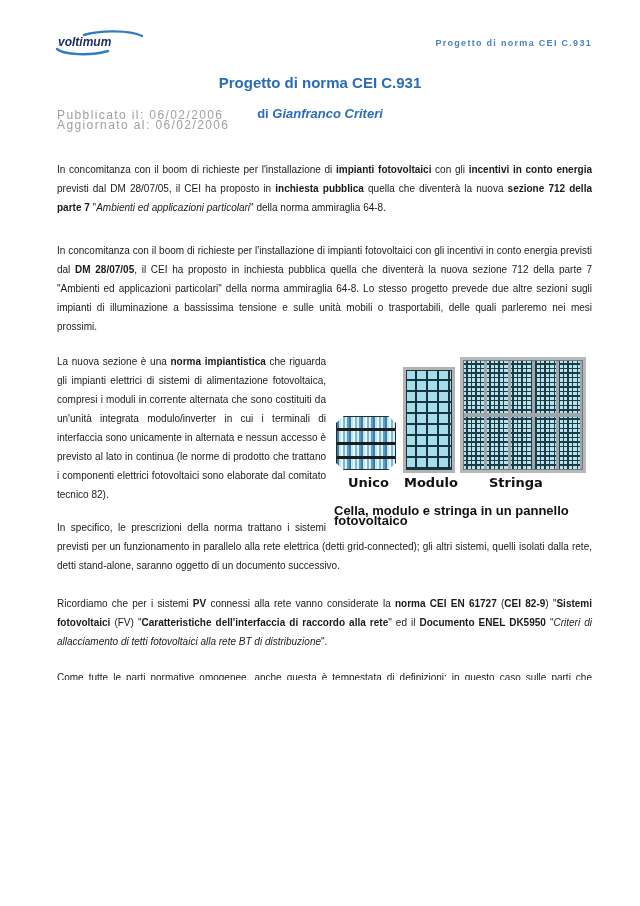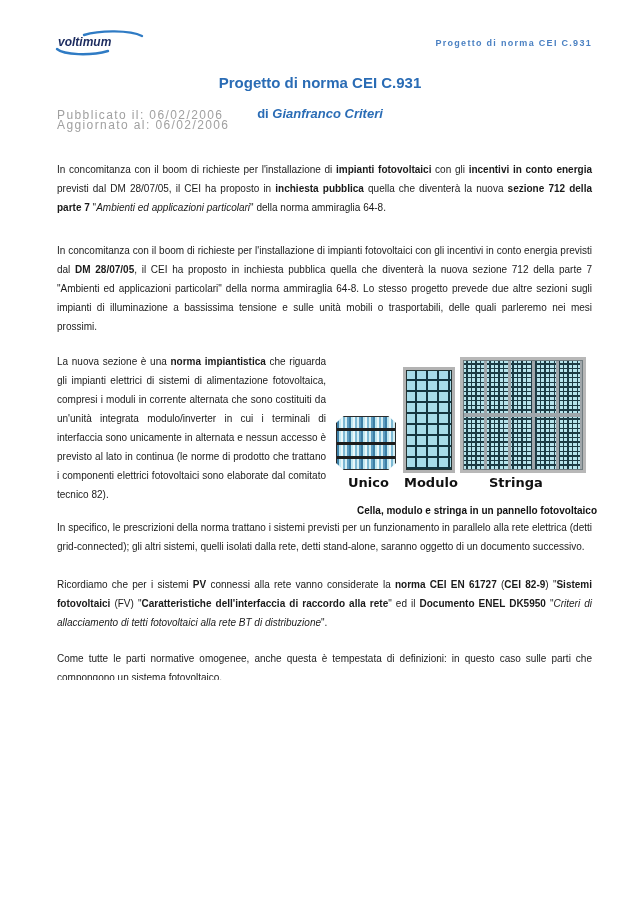--- a/index.html
+++ b/index.html
@@ -84,22 +84,22 @@
   }
   .fig-labels { position:absolute; left:0; top:121px; width:286px; height:18px; }
   .fig-labels span {
     position:absolute; font-size:13px; font-weight:600; color:#111;
     font-family:"DejaVu Sans",sans-serif;
   }
   .lbl-0 { left:14px; }
   .lbl-1 { left:70px; }
   .lbl-2 { left:155px; }
   figcaption.fig-cap {
-    margin-top:2px; font-size:10px; font-weight:bold; color:#111;
-    text-align:center; line-height:10px;
+    margin-top:2px; font-size:13px; font-weight:bold; color:#111;
+    text-align:left; line-height:10px;
   }
 
   
   .pagenum {
     position:absolute; left:0; top:826px; width:100%;
     text-align:center; font-size:9px; color:#333;
   }
   .disclaimer {
     position:absolute; left:30px; top:839px; width:582px;
     font-size:6.6px; line-height:8.6px; color:#3c3c3c; text-align:left;

